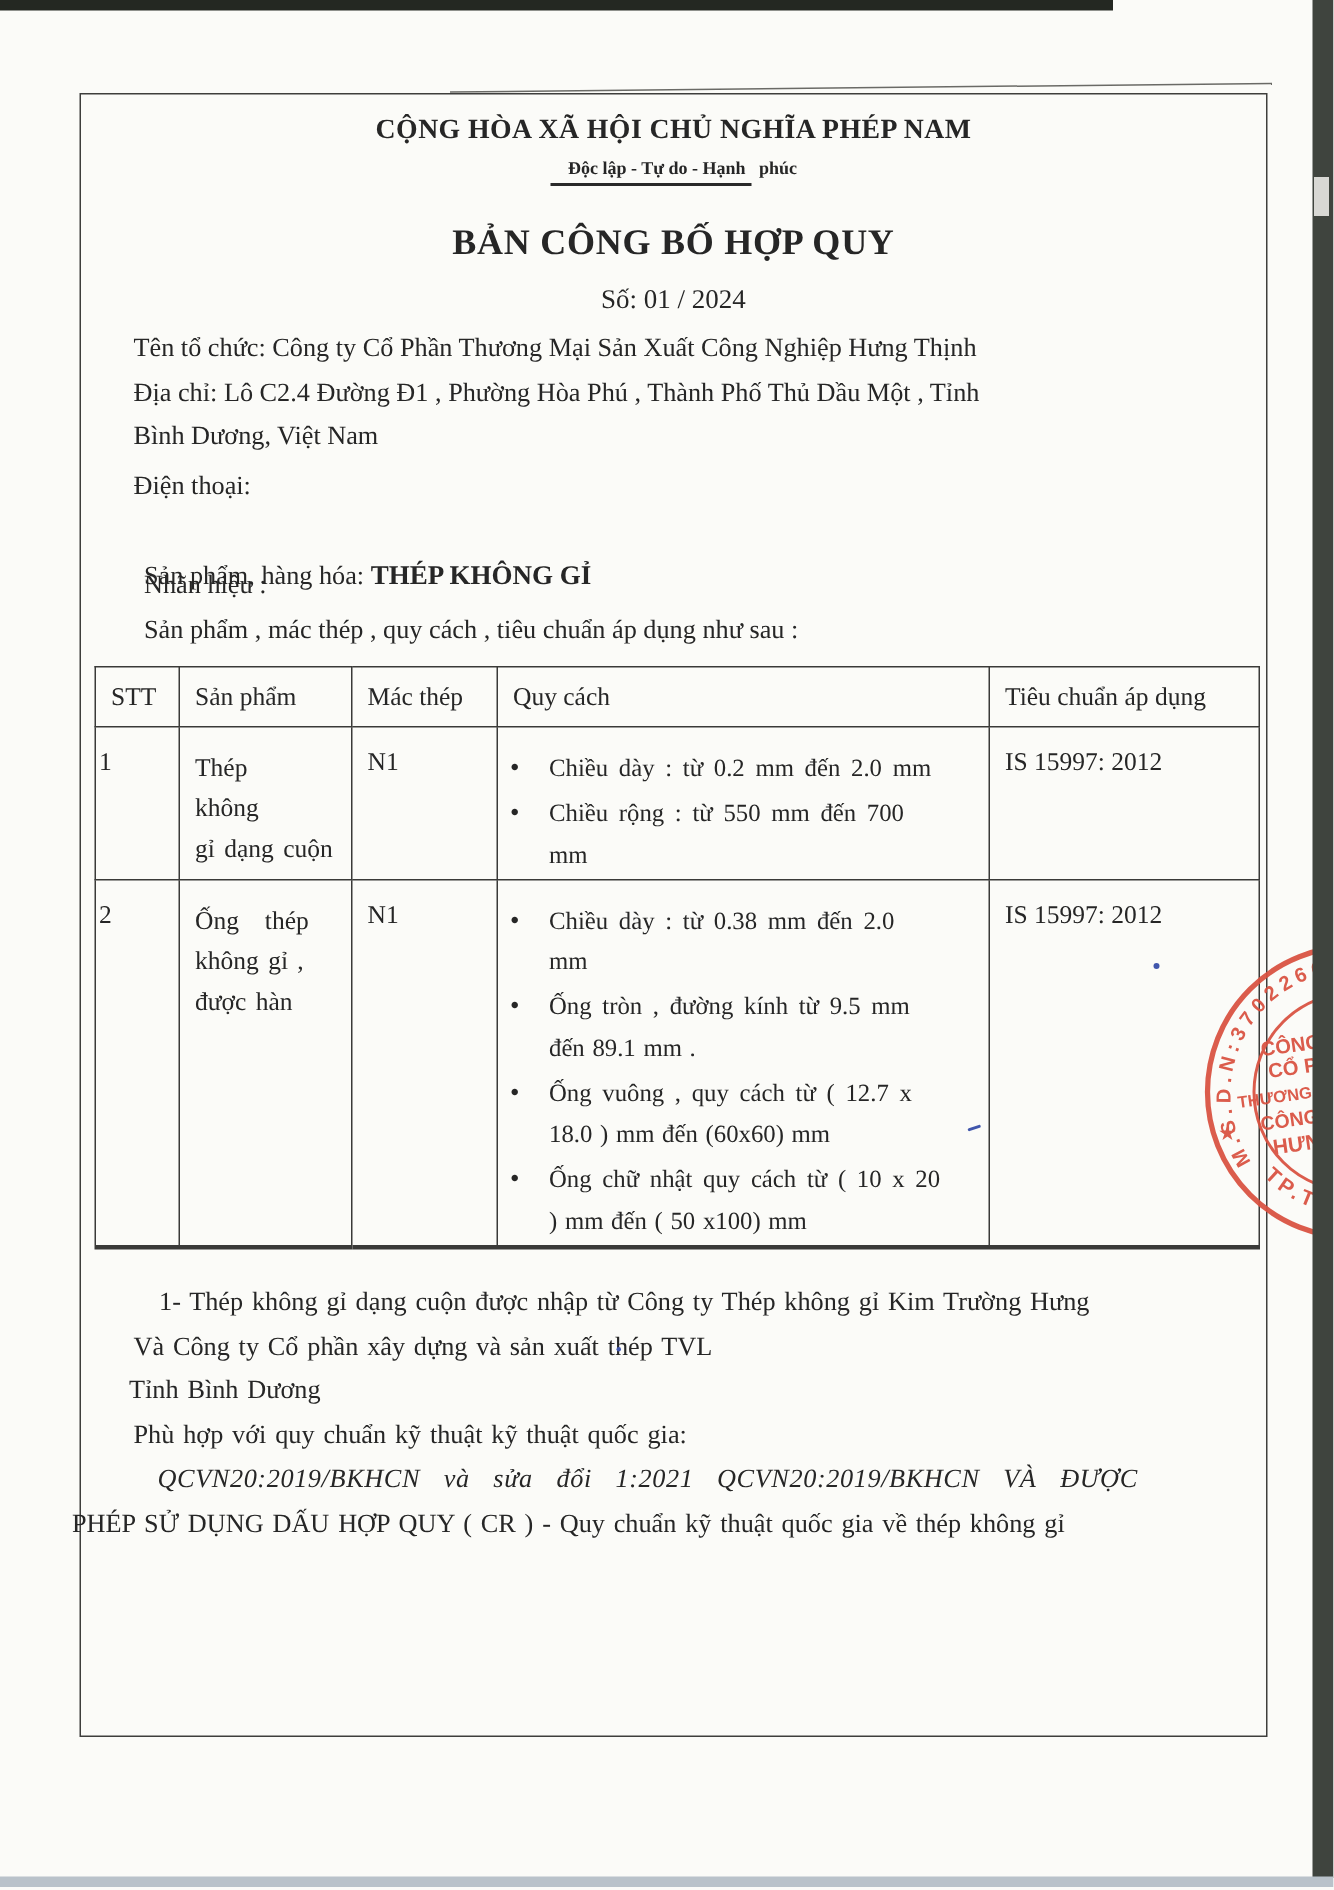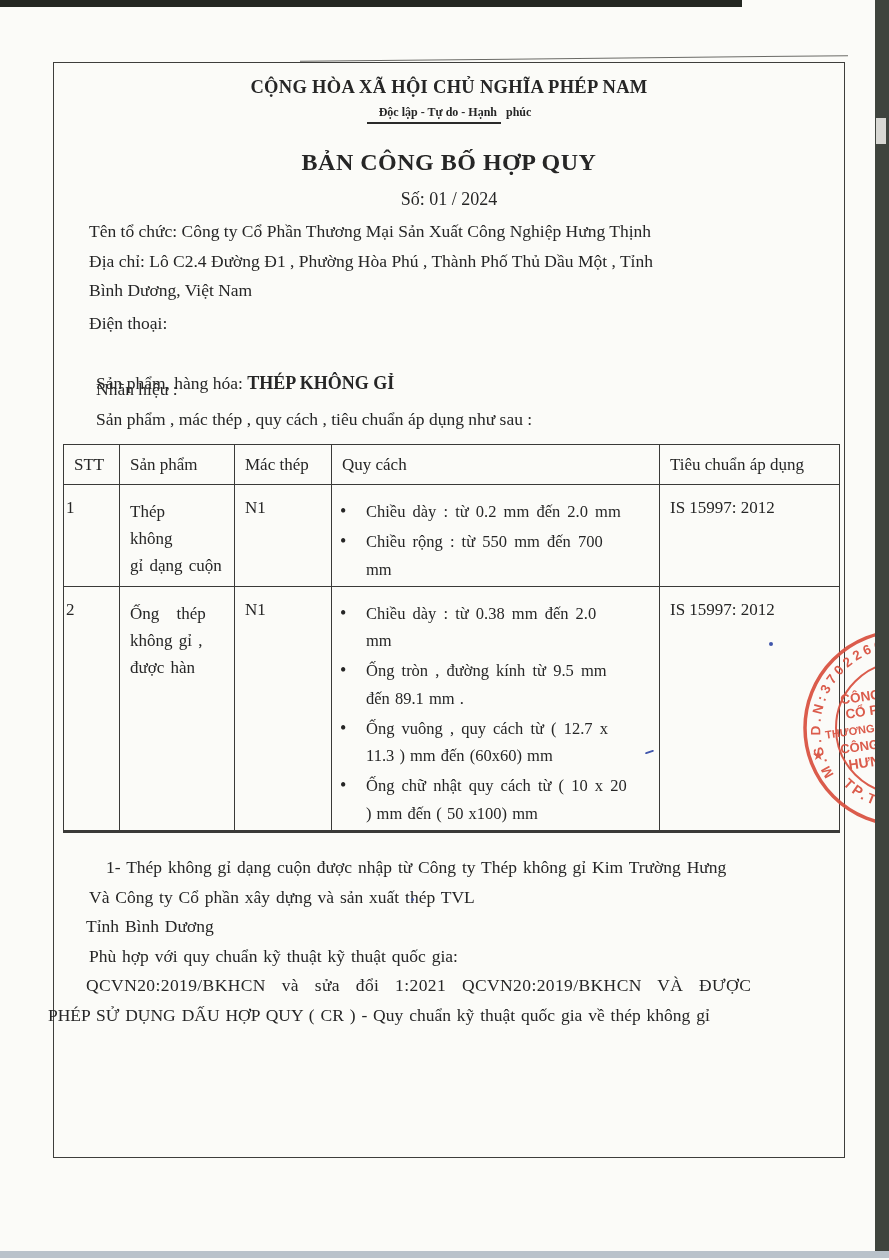--- a/index.html
+++ b/index.html
@@ -72,21 +72,21 @@
   td.c-qc{padding:13px 2px 0 2px;}
   td.c-tc{padding:13px 8px 0 10px;}
 
   
   .notes{left:0;top:790px;width:786px;font-size:17.5px;line-height:29.5px;}
   .notes > div{word-spacing:1.5px;}
   .note1{margin-left:35px;text-indent:17px;}
   .note2{margin-left:77px;text-indent:-25px;word-spacing:2.5px !important;}
   .note2-tail{margin-left:32px;}
   .conf-intro{margin-left:35px;}
-  .conf-l1{margin-left:32px;word-spacing:11px !important;letter-spacing:.4px;}
+  .conf-l1{margin-left:51px;word-spacing:11px !important;letter-spacing:.4px;font-style:italic;}
   .conf-l2{margin-left:-6px;word-spacing:1.5px;}
 
   
   svg.stamp{position:absolute;left:788px;top:612px;z-index:5;opacity:.93;}
   svg.stamp text{fill:#d9503f;font-family:"Liberation Sans","DejaVu Sans",sans-serif;font-weight:bold;}
 
   
   .speck{position:absolute;background:#4056ac;border-radius:50%;z-index:4;}
   .speck-dash{position:absolute;background:#4056ac;height:2px;border-radius:2px;transform:rotate(-18deg);z-index:4;}
 </style>
@@ -158,21 +158,21 @@
 không gỉ ,
 được hàn</td>
       <td class="c-mac">N1</td>
       <td class="c-qc">
         <ul class="qc-list">
           <li>Chiều dày : từ 0.38 mm đến 2.0
 mm</li>
           <li>Ống tròn , đường kính từ 9.5 mm
 đến 89.1 mm .</li>
           <li>Ống vuông , quy cách từ ( 12.7 x
-11.3 ) mm đến (60x60) mm</li>
+18.0 ) mm đến (60x60) mm</li>
           <li>Ống chữ nhật quy cách từ ( 10 x 20
 ) mm đến ( 50 x100) mm</li>
         </ul>
       </td>
       <td class="c-tc">IS 15997: 2012</td>
     </tr>
   </tbody>
     </table>
 
   <div class="abs notes">

